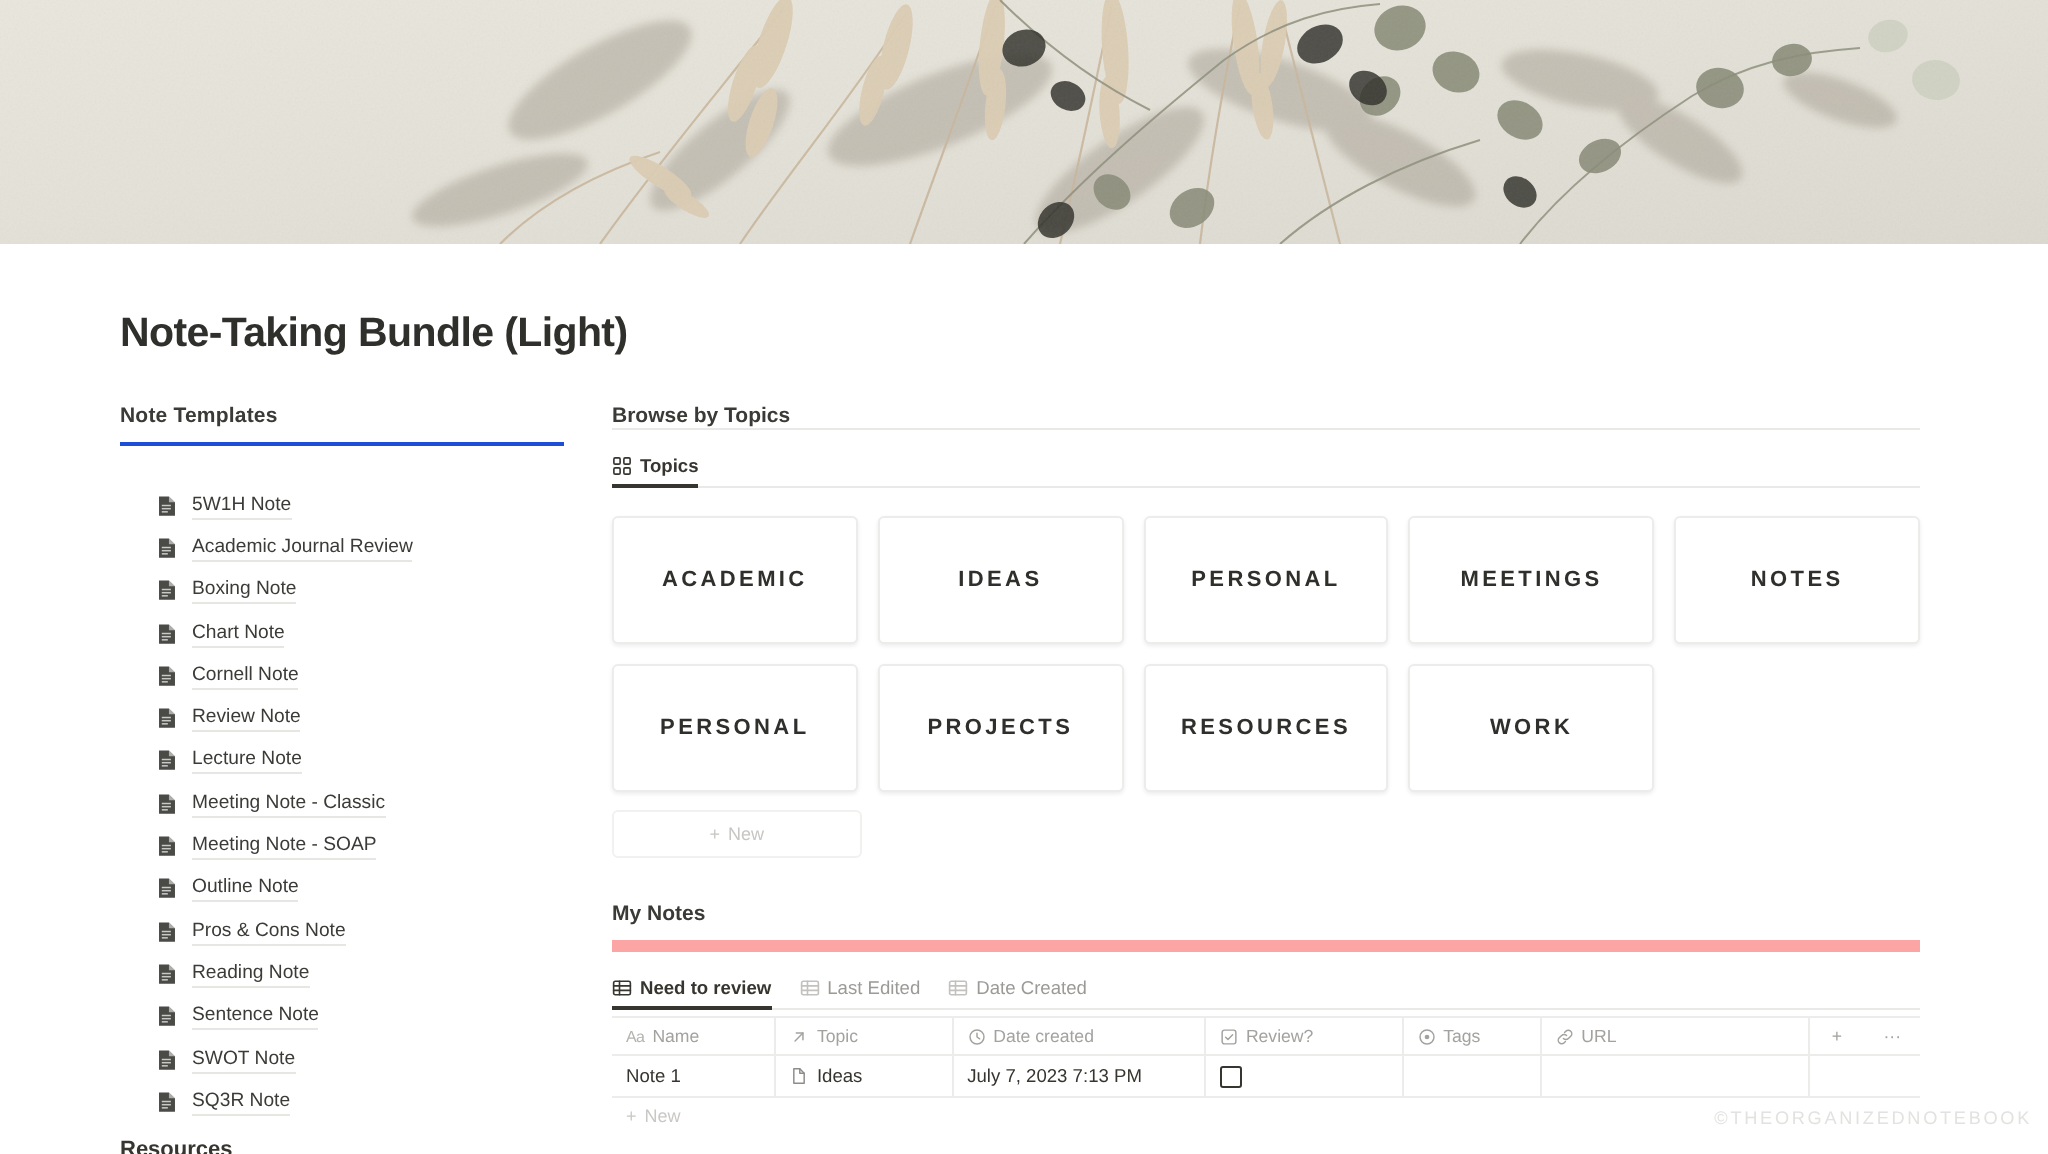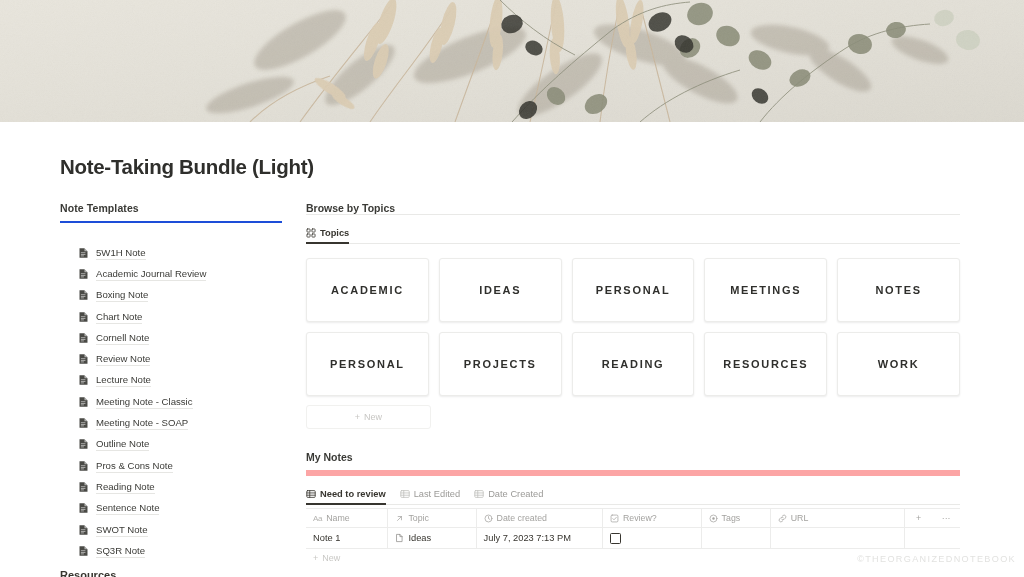--- a/index.html
+++ b/index.html
@@ -532,23 +532,20 @@
             <div class="topic-label">MEETINGS</div>
           </div>
           <div class="topic-card">
             <div class="topic-label">NOTES</div>
           </div>
           <div class="topic-card">
             <div class="topic-label">PERSONAL</div>
           </div>
           <div class="topic-card">
             <div class="topic-label">PROJECTS</div>
-          </div>
-          <div class="topic-card">
-            <div class="topic-label">READING</div>
           </div>
           <div class="topic-card">
             <div class="topic-label">RESOURCES</div>
           </div>
           <div class="topic-card">
             <div class="topic-label">WORK</div>
           </div>
         </div>
 
       <div class="new-card">

